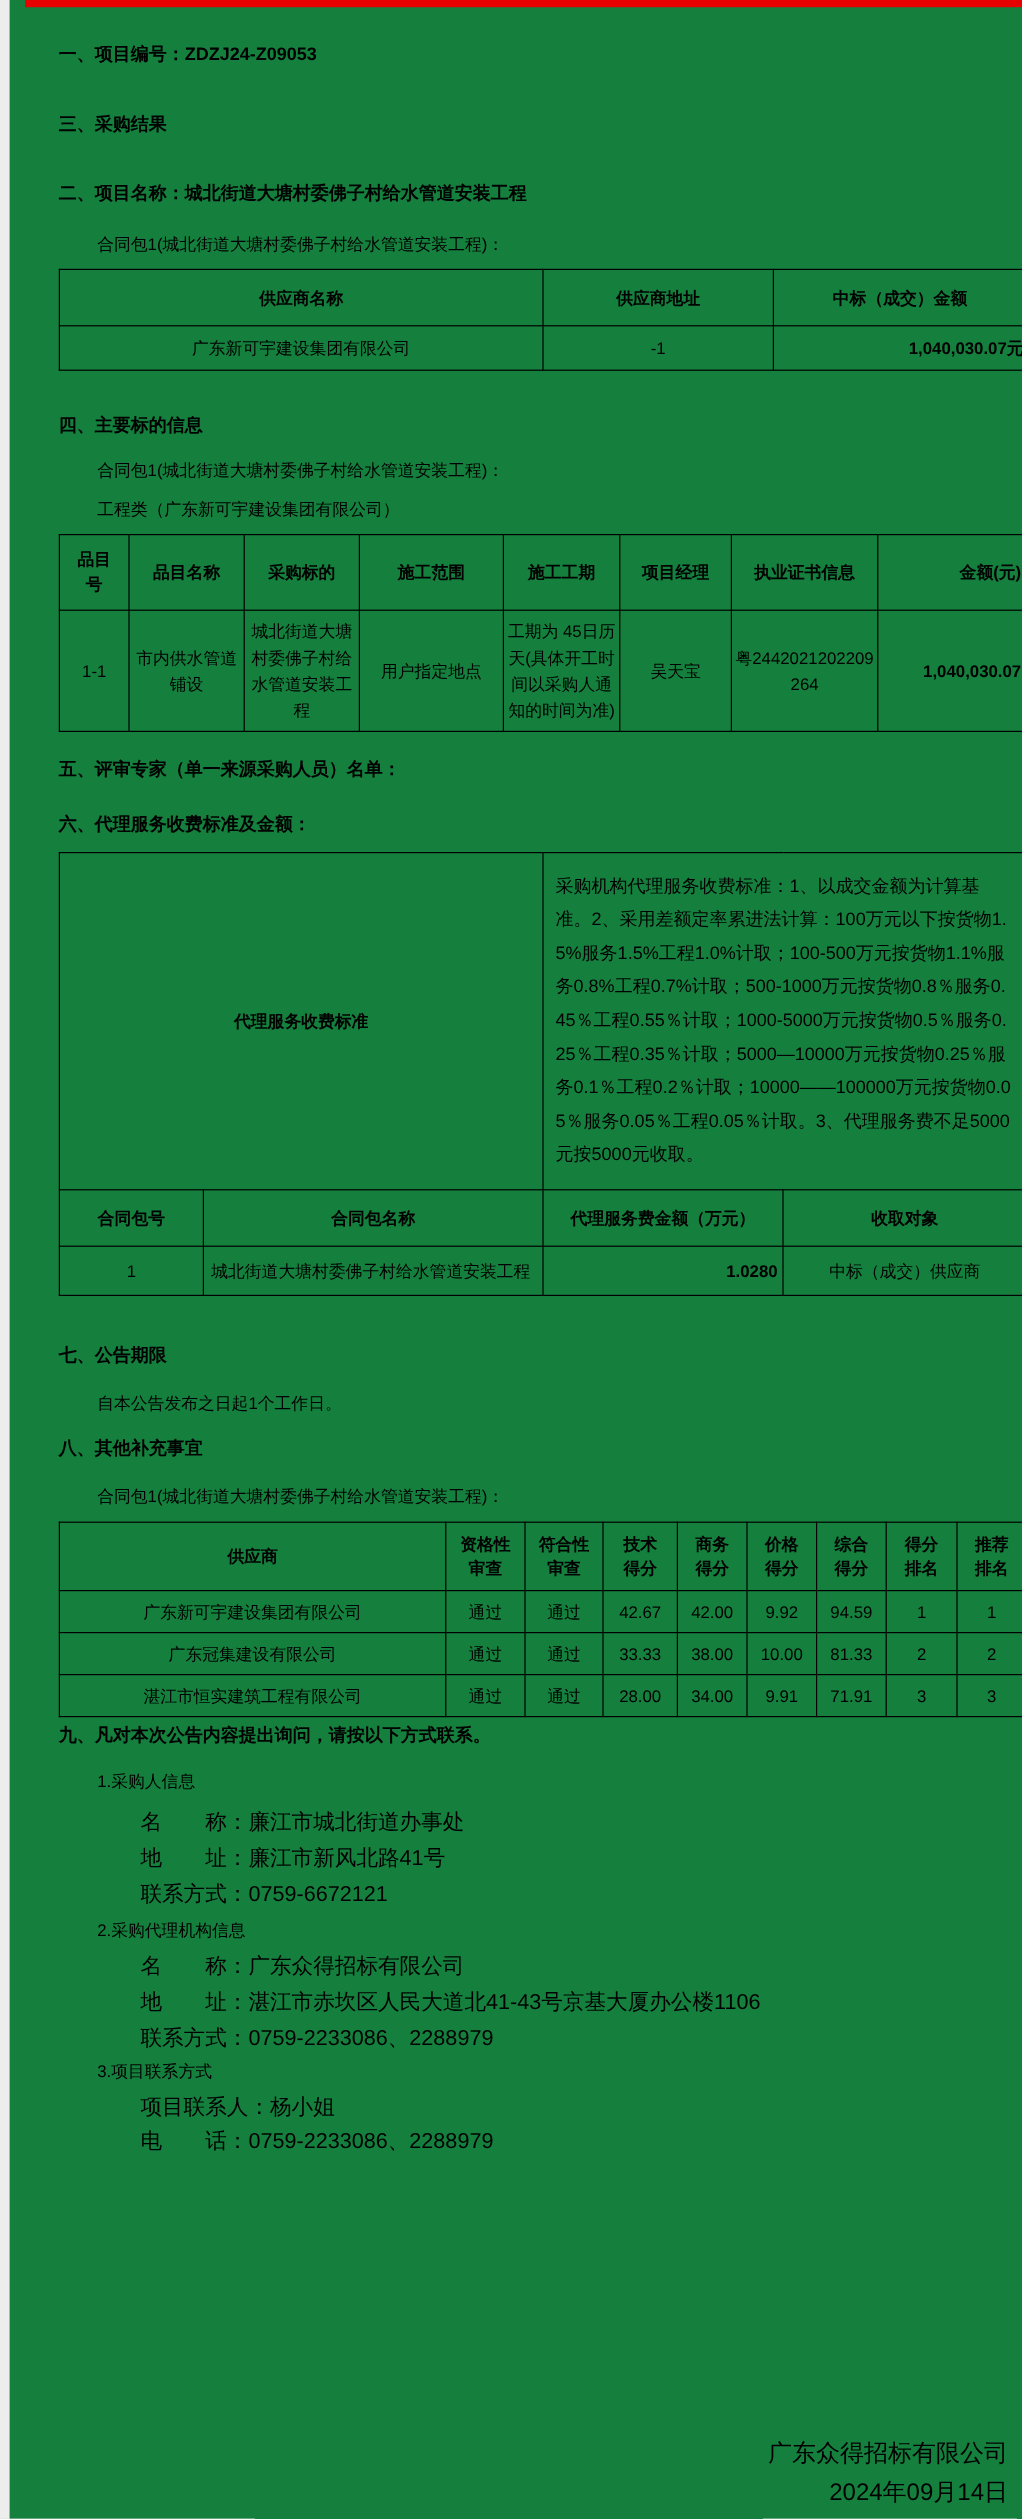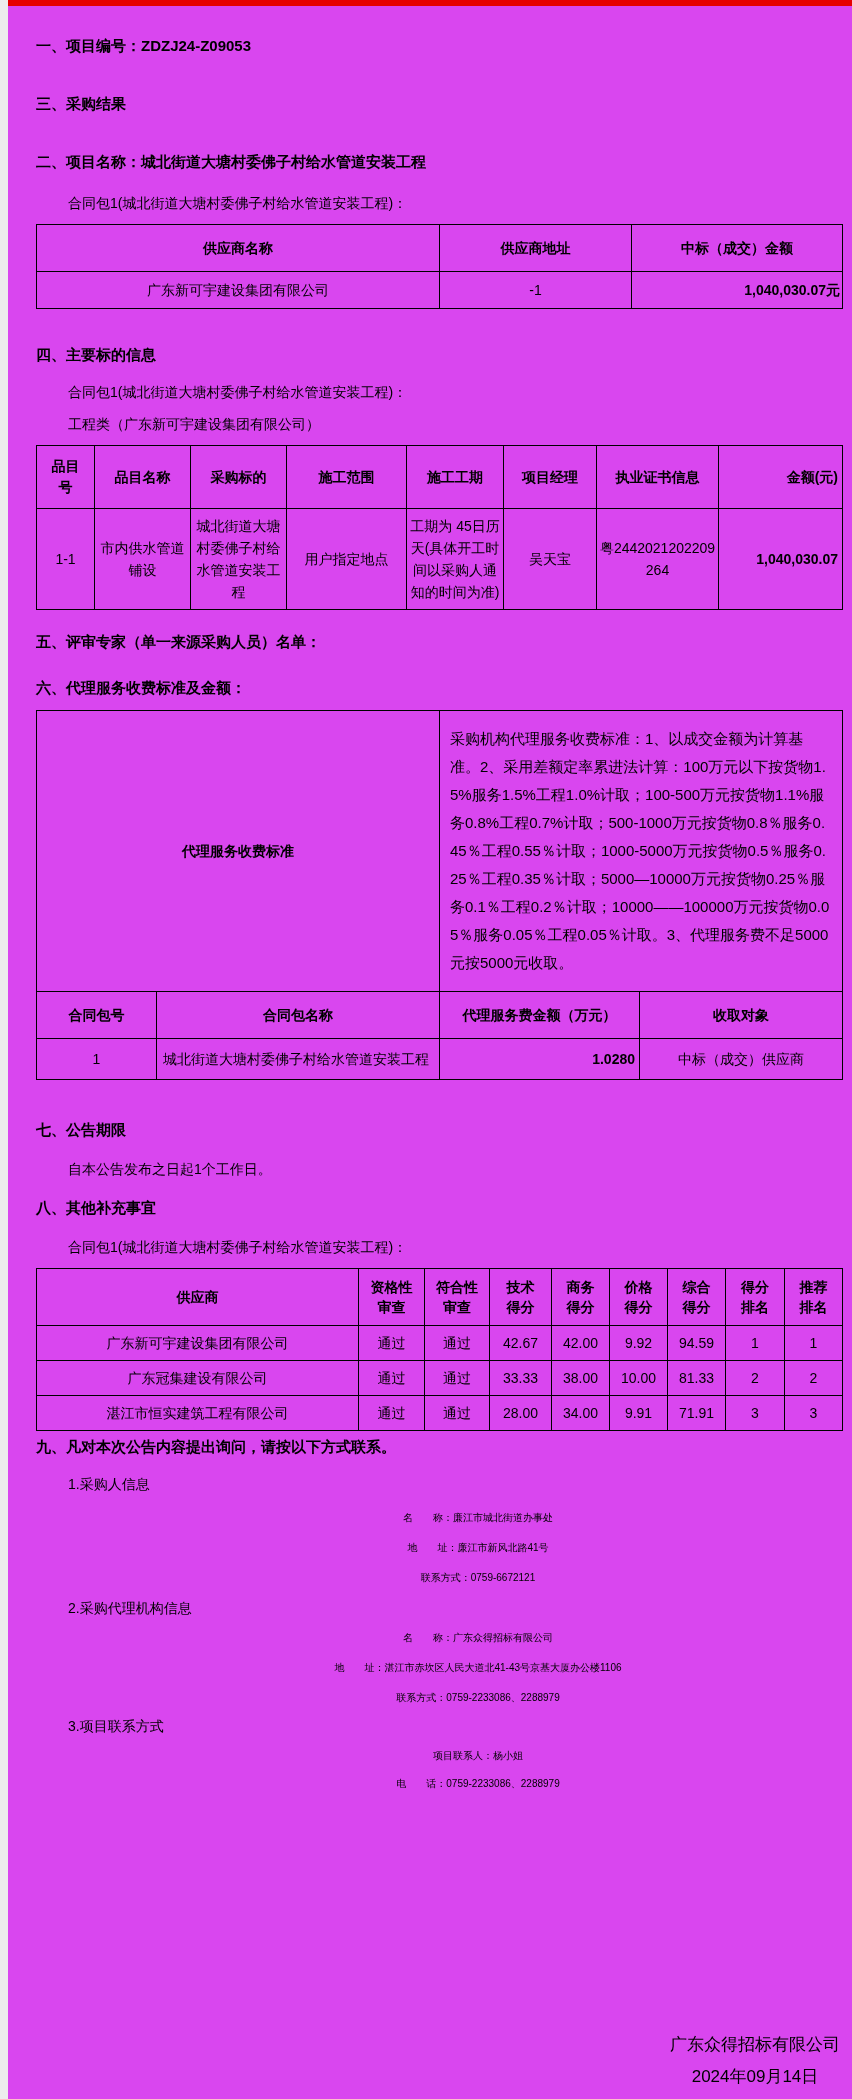--- a/index.html
+++ b/index.html
@@ -2,24 +2,25 @@
 <html><head>
 <meta charset="utf-8">
 <style>
   * { box-sizing: border-box; }
   html,body { margin:0; padding:0; background:#ededed; }
   .paper {
     position:relative;
     width:844px;
     height:2099px;
     margin-left:8px;
-    background:#d946ef;
+    background:#15803d;
     overflow:hidden;
     font-family:"Liberation Sans", sans-serif;
     color:#000;
+    padding-left:13px;
   }
   .top-bar { width:100%; height:6px; background:#e60000; }
   h2.sec {
     margin:38px 0 0 28px;
     font-size:15px;
     font-weight:bold;
     line-height:20px;
   }
   .para {
     margin:22px 0 0 60px;
@@ -68,27 +69,27 @@
   .num { text-align:right !important; padding-right:4px !important;font-weight:bold; }
   .note {
     margin:20px 0 0 2px;
     width:840px;
     font-size:14px;
     line-height:44px;
     text-indent:56px;
     word-break:break-all;
   }
   .contact-group { margin:16px 0 0 60px; font-size:14px; line-height:18px; }
-  .contact-line  { margin:12px 0 0 96px; font-size:10px; line-height:18px;text-align:center; }
+  .contact-line  { margin:12px 0 0 96px; font-size:18px; line-height:18px; }
   .footer {
     position:absolute;
     top:2036px;
     right:12px;
-    text-align:center;
-    font-size:17px;
+    text-align:right;
+    font-size:20px;
     line-height:18px;
     margin-left:17px;
   }
   .footer .date { margin-top:14px; }
 </style>
 </head>
 <body>
 
 <div class="paper">
   <div class="top-bar"></div>

